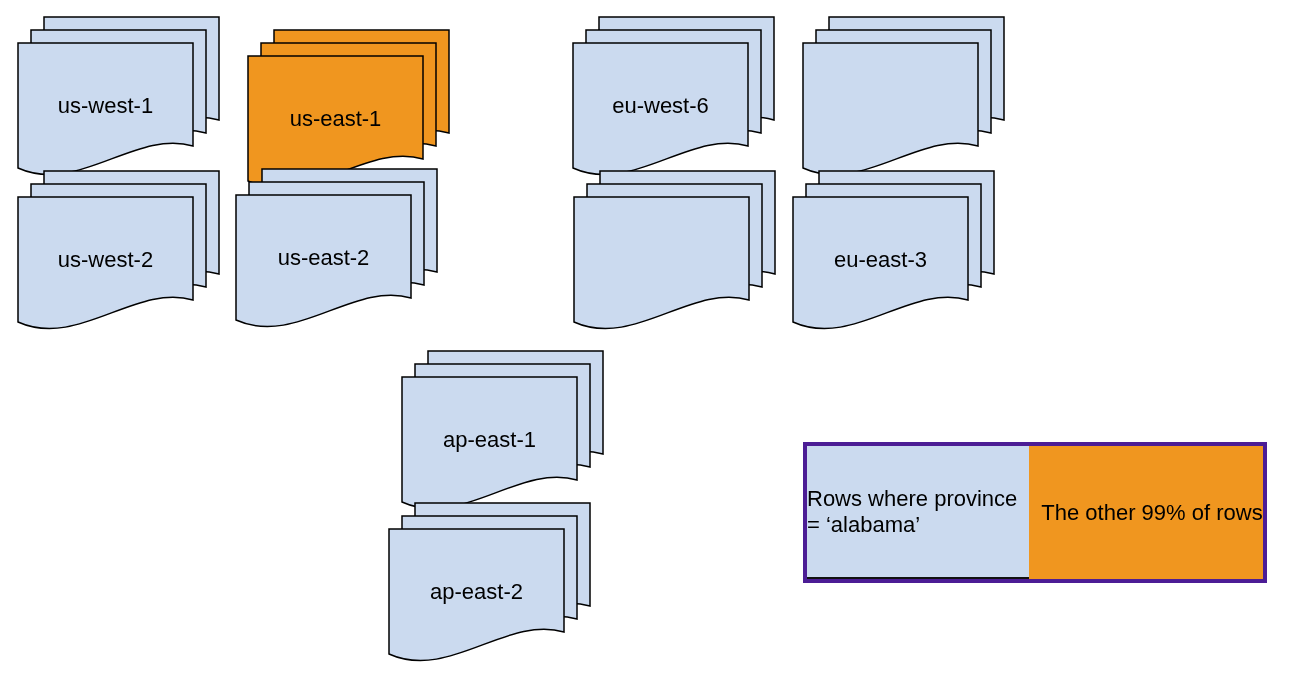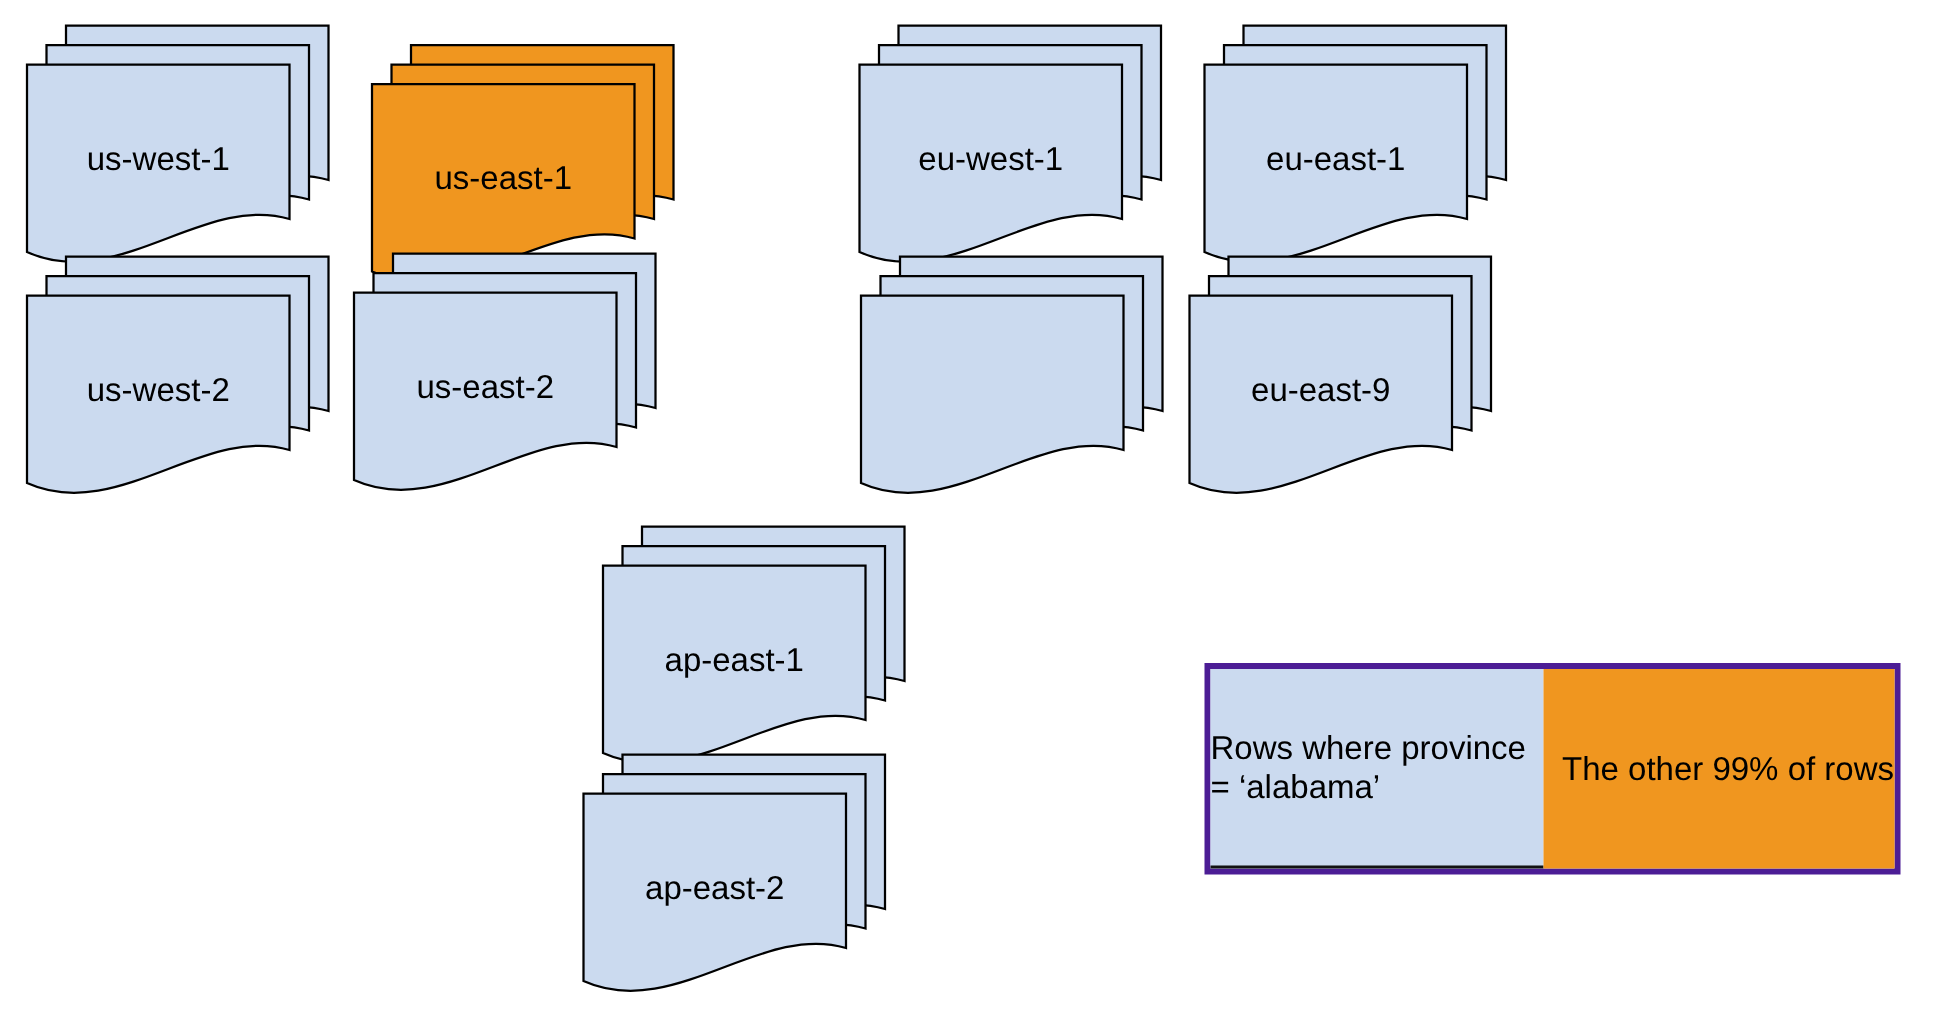--- a/index.html
+++ b/index.html
@@ -109,30 +109,29 @@
     </svg>
     <span class="stack-label">us-east-1</span>
   </div>
 
   <div class="stack stack--blue" style="left:573px;top:17px">
     <svg class="stack-svg" width="202" height="160" viewBox="0 0 202 160">
       <use href="#doc-shape" x="26" y="0"></use>
         <use href="#doc-shape" x="13" y="13"></use>
         <use href="#doc-shape" x="0" y="26"></use>
     </svg>
-    <span class="stack-label">eu-west-1</span>
+    <span class="stack-label">eu-west-6</span>
   </div>
 
   <div class="stack stack--blue" style="left:803px;top:17px">
     <svg class="stack-svg" width="202" height="160" viewBox="0 0 202 160">
       <use href="#doc-shape" x="26" y="0"></use>
         <use href="#doc-shape" x="13" y="13"></use>
         <use href="#doc-shape" x="0" y="26"></use>
     </svg>
-    <span class="stack-label">eu-east-1</span>
   </div>
 
   <div class="stack stack--blue" style="left:18px;top:171px">
     <svg class="stack-svg" width="202" height="160" viewBox="0 0 202 160">
       <use href="#doc-shape" x="26" y="0"></use>
         <use href="#doc-shape" x="13" y="13"></use>
         <use href="#doc-shape" x="0" y="26"></use>
     </svg>
     <span class="stack-label">us-west-2</span>
   </div>
@@ -153,21 +152,21 @@
         <use href="#doc-shape" x="0" y="26"></use>
     </svg>
   </div>
 
   <div class="stack stack--blue" style="left:793px;top:171px">
     <svg class="stack-svg" width="202" height="160" viewBox="0 0 202 160">
       <use href="#doc-shape" x="26" y="0"></use>
         <use href="#doc-shape" x="13" y="13"></use>
         <use href="#doc-shape" x="0" y="26"></use>
     </svg>
-    <span class="stack-label">eu-east-9</span>
+    <span class="stack-label">eu-east-3</span>
   </div>
 
   <div class="stack stack--blue" style="left:402px;top:351px">
     <svg class="stack-svg" width="202" height="160" viewBox="0 0 202 160">
       <use href="#doc-shape" x="26" y="0"></use>
         <use href="#doc-shape" x="13" y="13"></use>
         <use href="#doc-shape" x="0" y="26"></use>
     </svg>
     <span class="stack-label">ap-east-1</span>
   </div>

